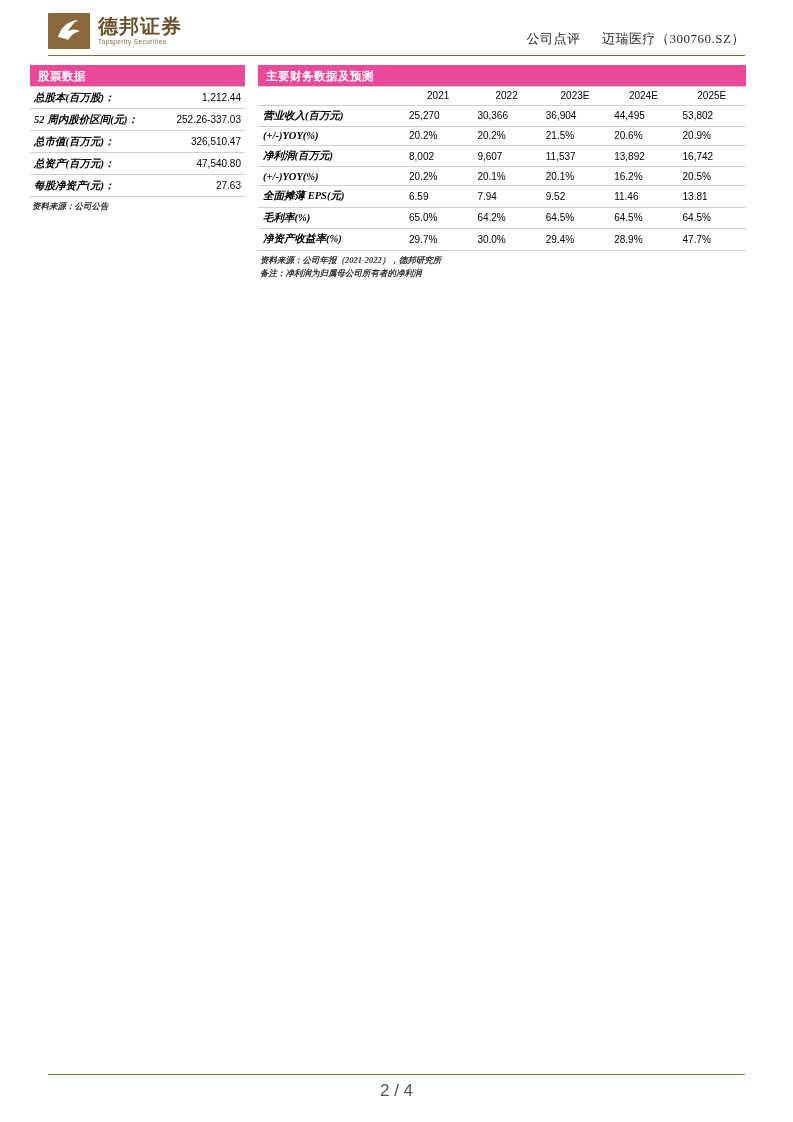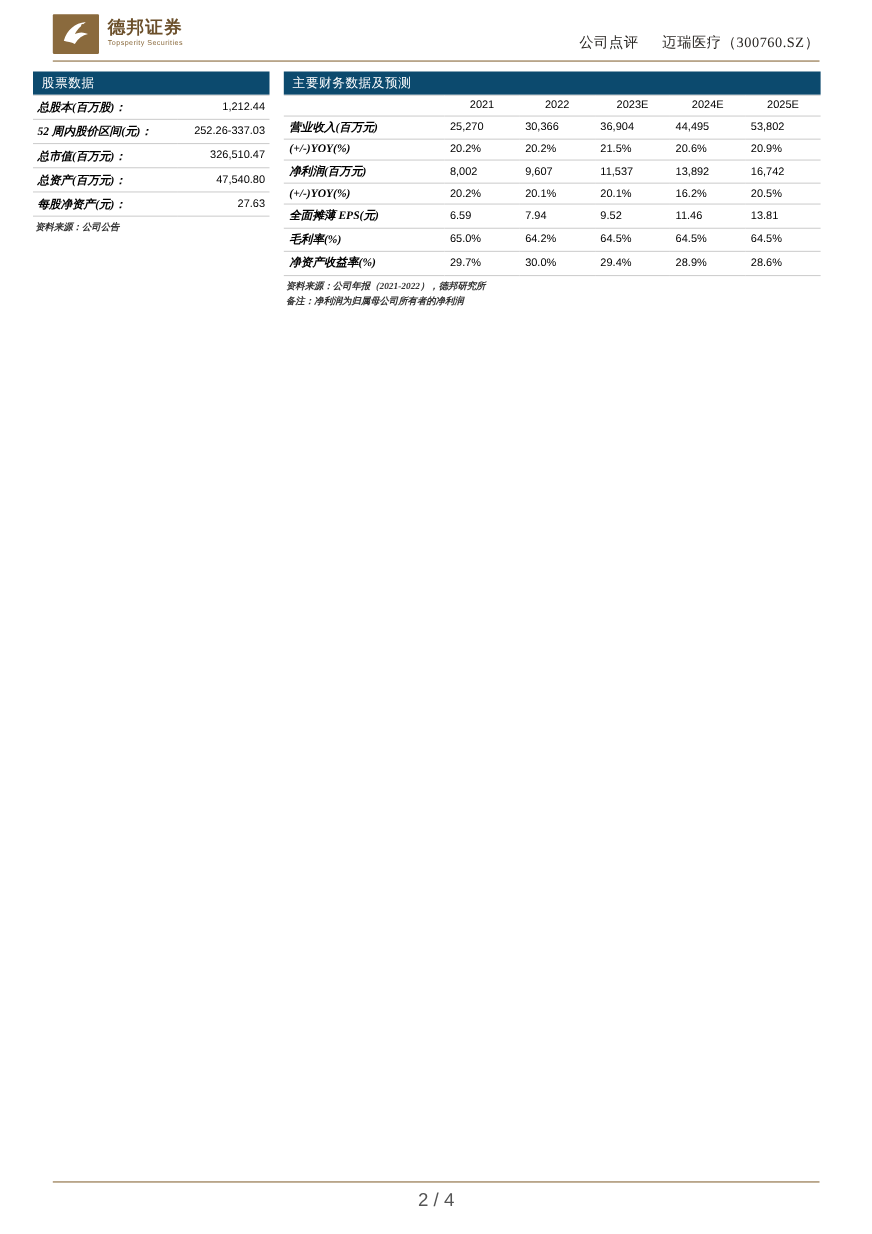--- a/index.html
+++ b/index.html
@@ -50,21 +50,21 @@
     height: 26px;
   }
   .logo-text {
     display: flex;
     flex-direction: column;
     justify-content: center;
     line-height: 1;
   }
   .logo-cn {
     font-family: "Liberation Serif", "DejaVu Serif", serif;
-    font-size: 16px;
+    font-size: 20px;
     font-weight: bold;
     color: #6b4f2a;
     letter-spacing: 1px;
   }
   .logo-en {
     font-family: "Liberation Sans", sans-serif;
     font-size: 6.5px;
     color: #8a6a3d;
     letter-spacing: 0.4px;
     margin-top: 3px;
@@ -88,25 +88,25 @@
     left: 48px;
     top: 55px;
     width: 697px;
     height: 0;
     border-top: 1.2px solid #8a6a3d;
   }
 
   
   .sec-title {
     position: absolute;
-    background: #0c4a6e;
+    background: #ec4899;
     color: #ffffff;
     font-family: "Liberation Serif", "DejaVu Serif", serif;
     font-size: 11.5px;
-    font-weight: normal;
+    font-weight: bold;
     letter-spacing: 0.5px;
     box-sizing: border-box;
     padding: 4px 8px 3px 8px;
     height: 21px;
     line-height: 14px;
   }
 
   
   .left-block {
     position: absolute;
@@ -332,21 +332,21 @@
         <td class="num">64.5%</td>
         <td class="num">64.5%</td>
         <td class="num">64.5%</td>
       </tr>
       <tr>
         <td class="rlab">净资产收益率(%)</td>
         <td class="num">29.7%</td>
         <td class="num">30.0%</td>
         <td class="num">29.4%</td>
         <td class="num">28.9%</td>
-        <td class="num">28.6%</td>
+        <td class="num">47.7%</td>
       </tr>
     </tbody>
       </table>
     <div class="src-note">资料来源：公司年报（2021-2022），德邦研究所</div>
     <div class="src-note" style="margin-top:1px;">备注：净利润为归属母公司所有者的净利润</div>
   </div>
 
   <div class="footer-rule"></div>
   <div class="footer-page">2 / 4</div>
 

